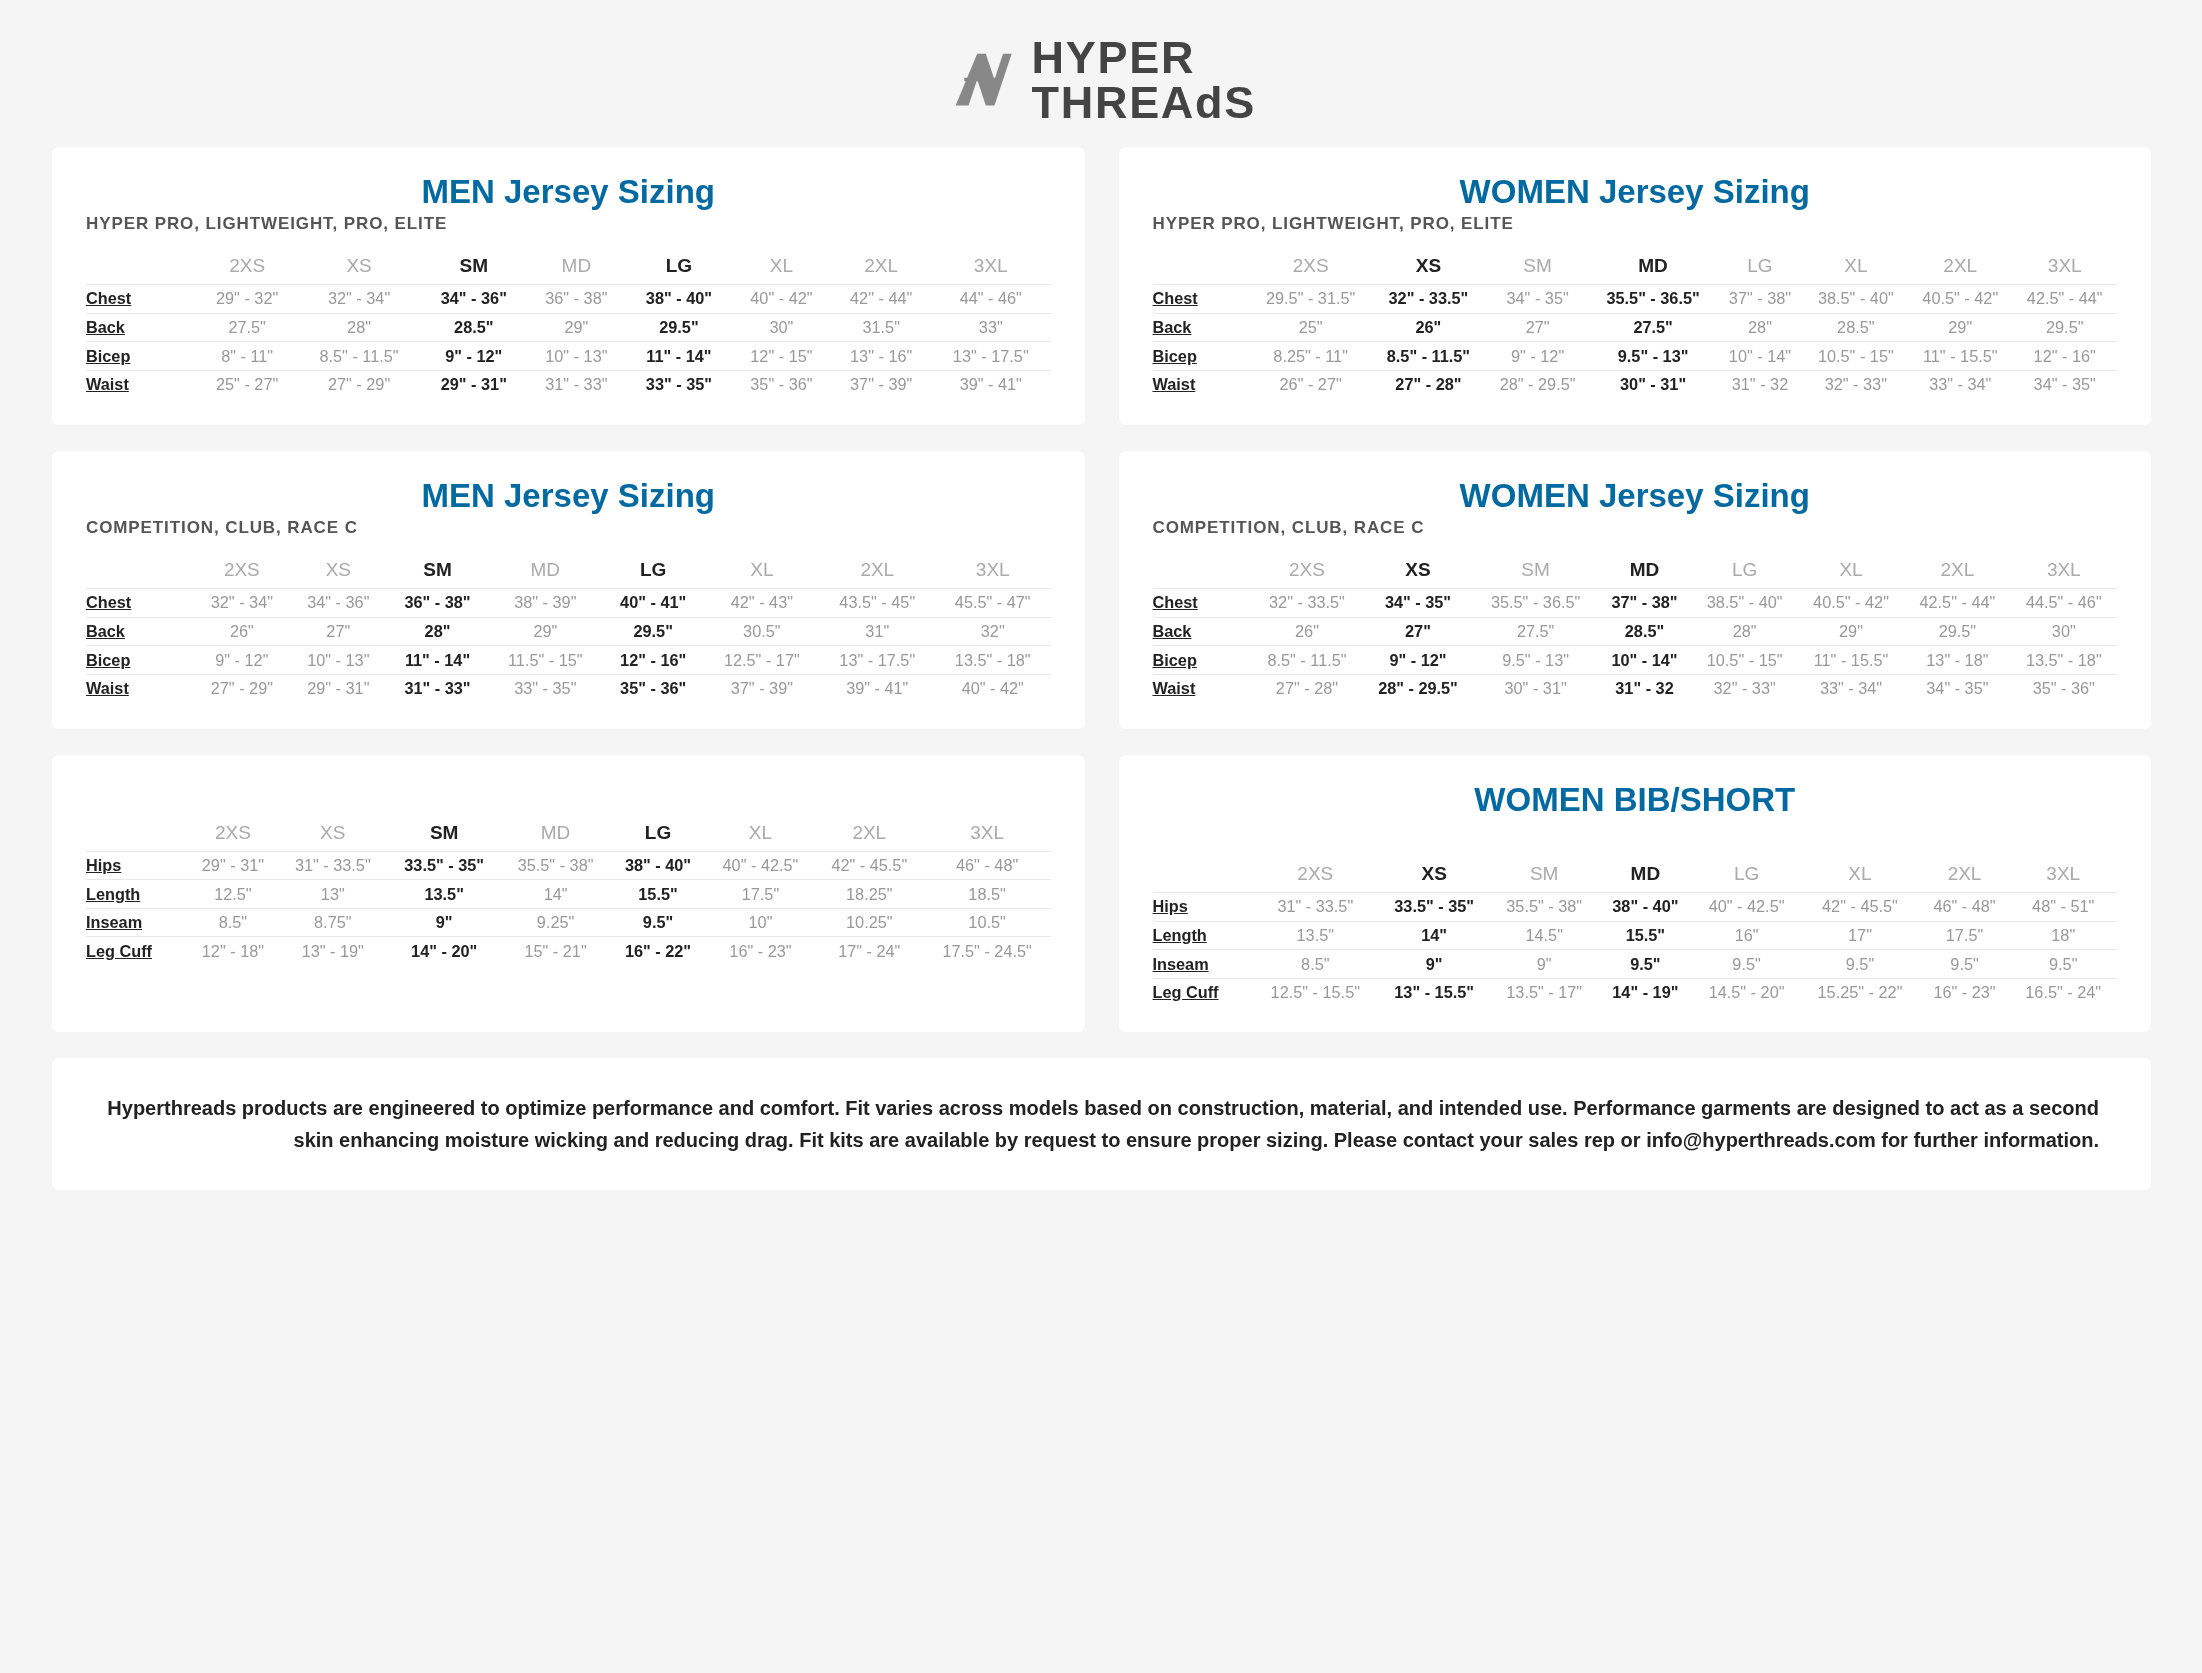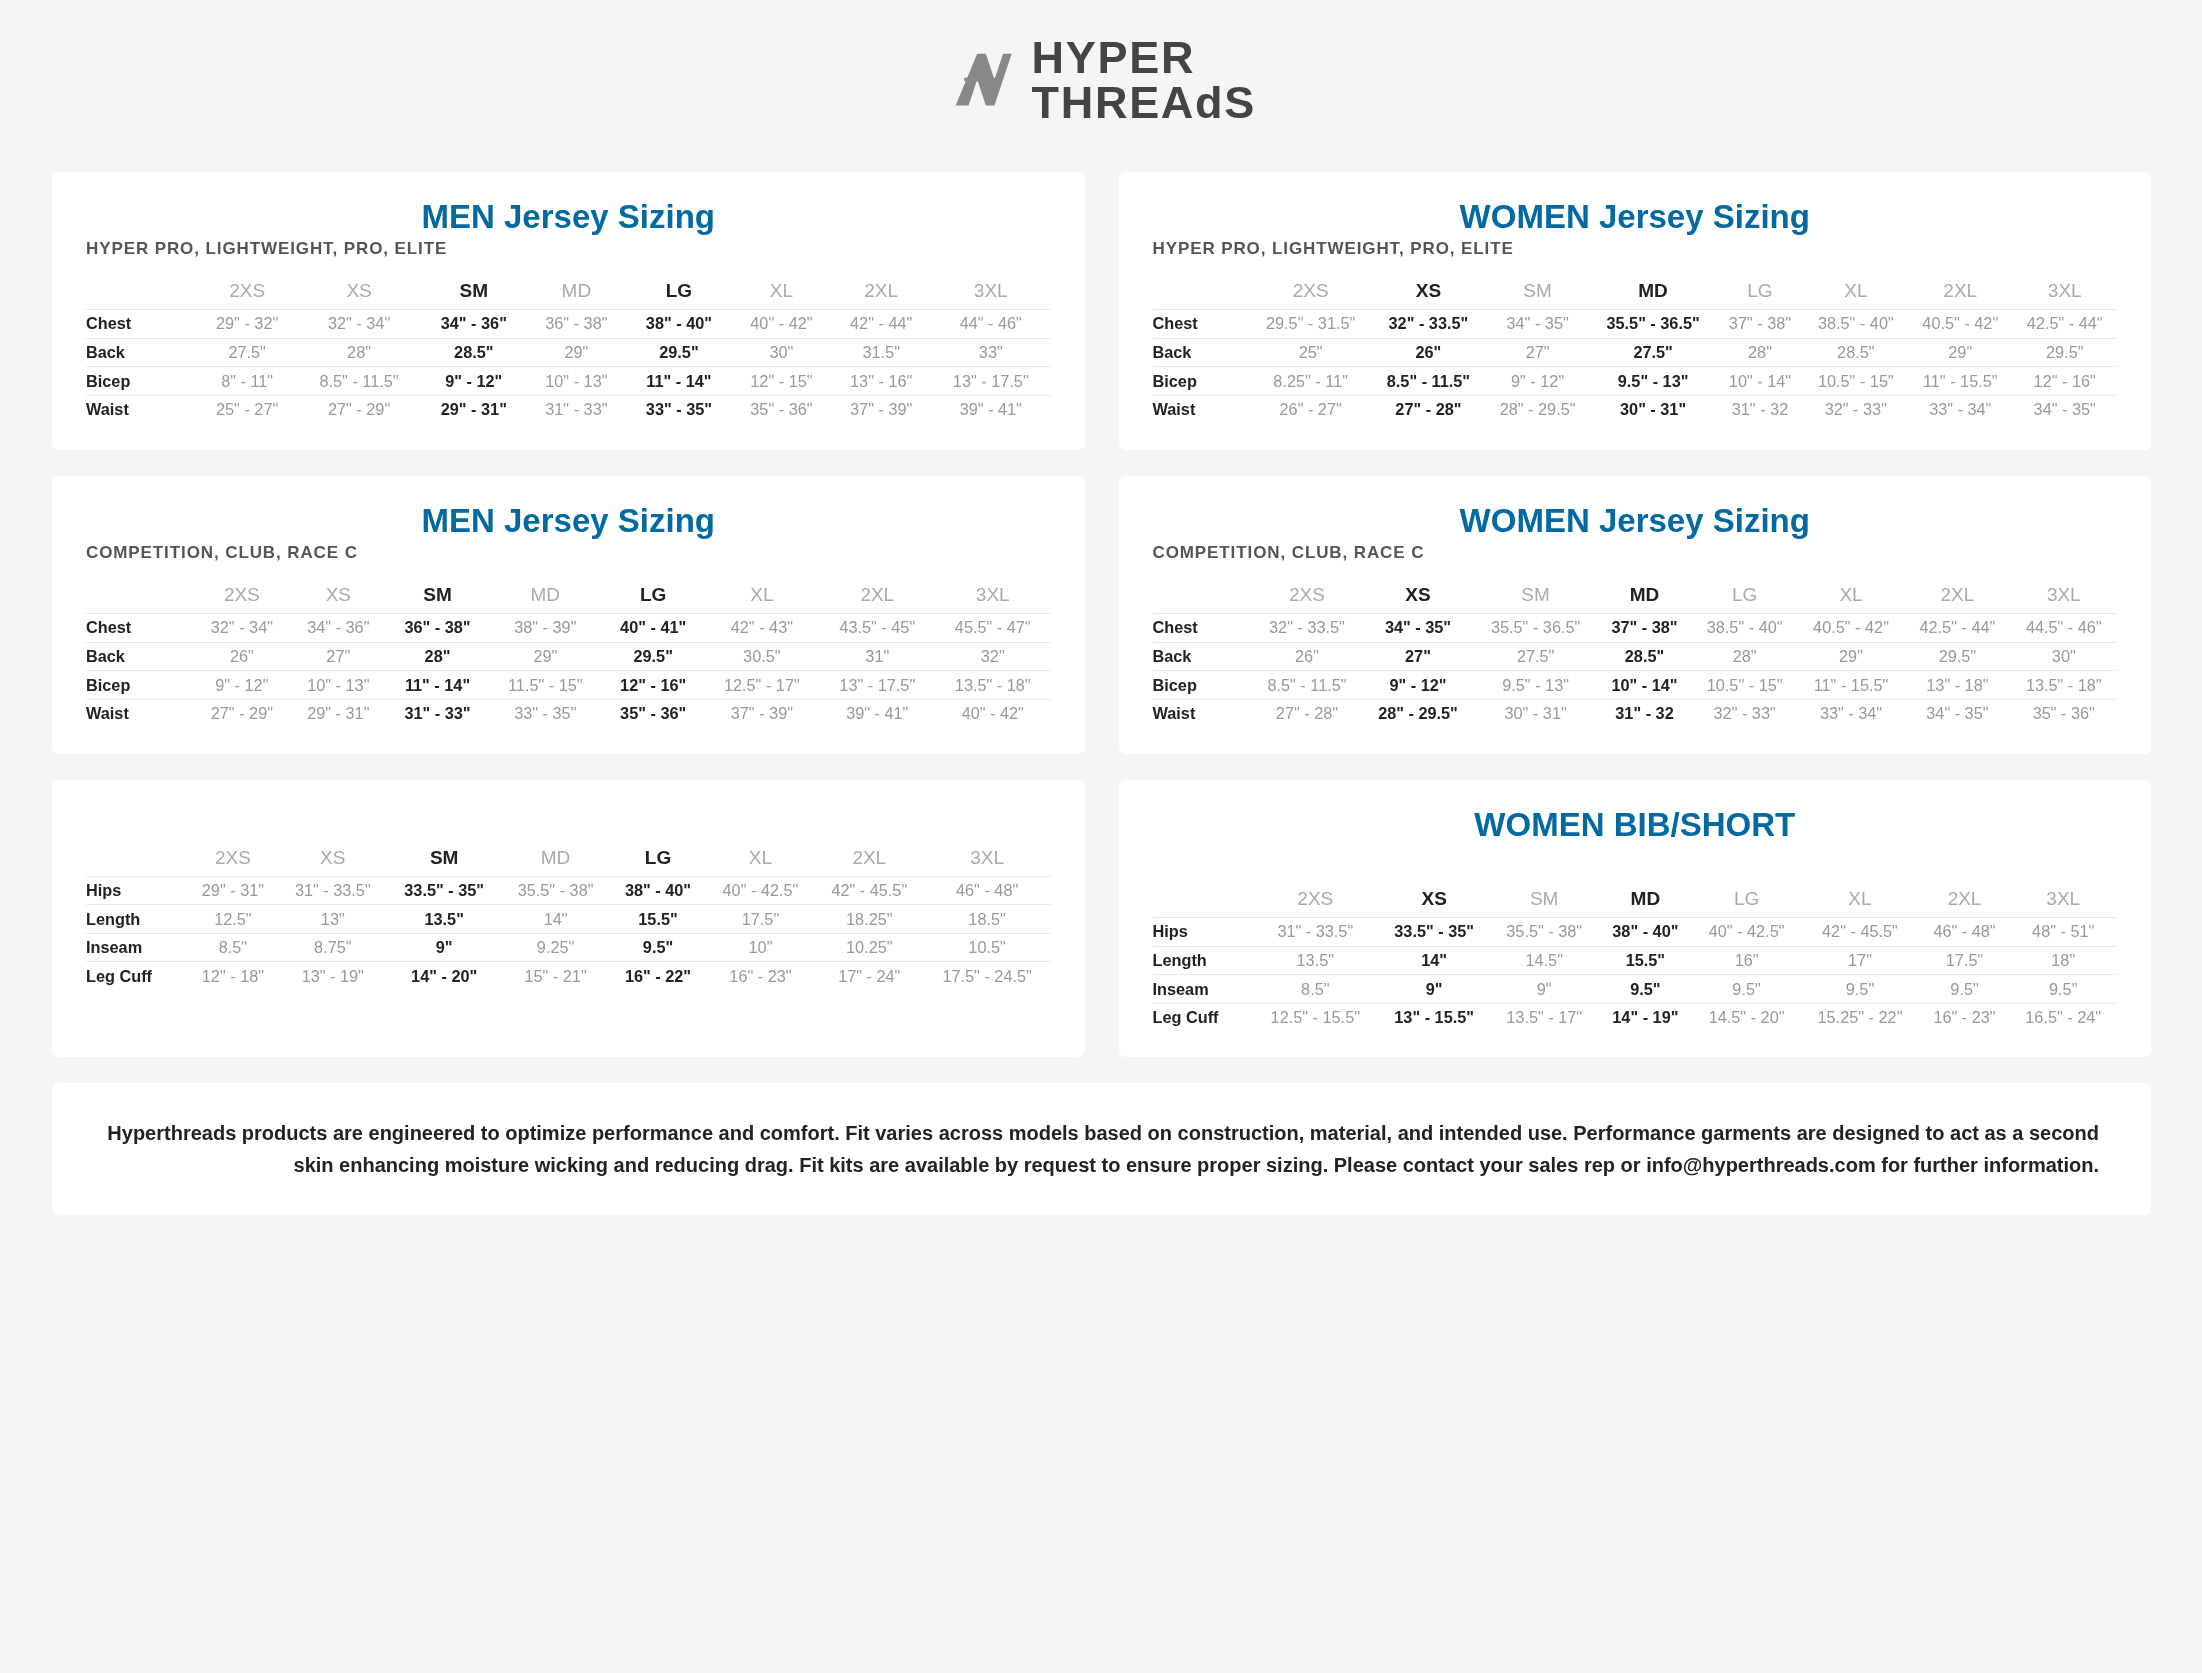--- a/index.html
+++ b/index.html
@@ -14,21 +14,21 @@
       width: 2203px;
       min-height: 1673px;
       background: #f5f5f5;
       padding: 26px 52px 52px 52px;
     }
     
     .header {
       display: flex;
       justify-content: center;
       align-items: flex-start;
-      margin-bottom: 47px;
+      margin-bottom: 22px;
       padding-top: 8.6px;
     }
     .logo-container {
       display: flex;
       align-items: center;
       gap: 15.5px;
     }
     .logo-icon {
       width: 69px;
       height: 69px;
@@ -104,20 +104,21 @@
       color: #222;
       font-weight: 900;
     }
     .sizing-table td.row-label {
       text-align: left;
       font-weight: 700;
       font-size: 16.3px;
       color: #222;
       padding-left: 0;
       white-space: nowrap;
+      text-decoration: underline;
     }
     .sizing-table td.dim-val {
       color: #999;
       font-weight: 400;
     }
     .sizing-table td.bold-val {
       color: #222;
       font-weight: 900;
     }
     .sizing-table tbody tr {

